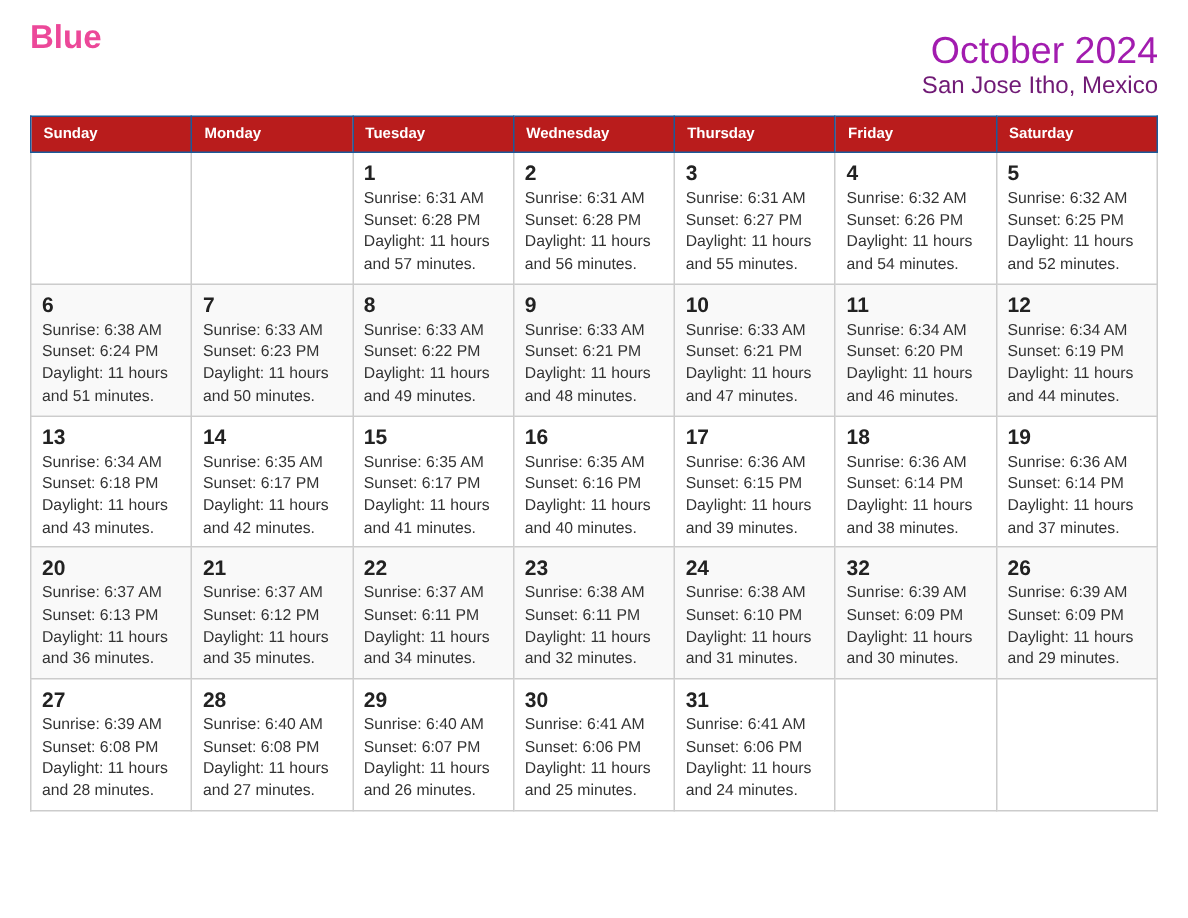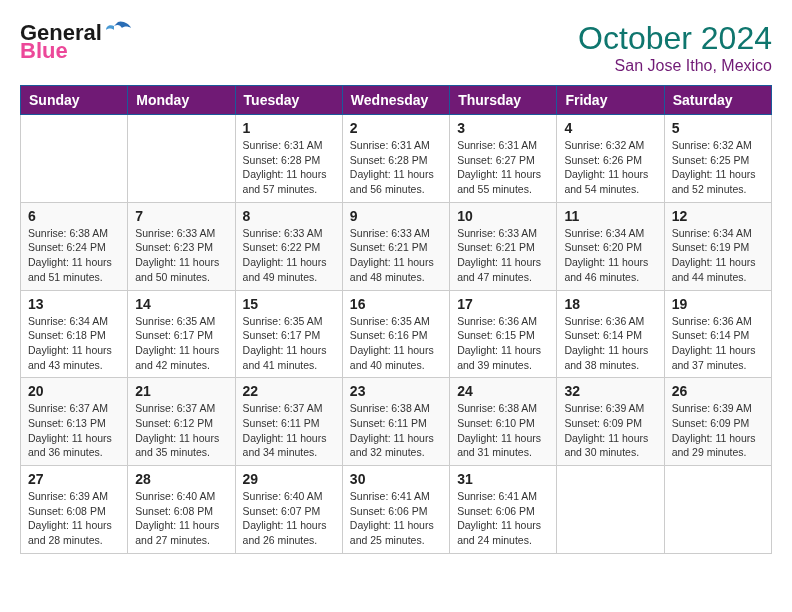--- a/index.html
+++ b/index.html
@@ -28,39 +28,39 @@
     }
     .logo-blue {
       font-size: 22px;
       font-weight: bold;
       color: #ec4899;
     }
     .title-section {
       text-align: right;
     }
     .month-title {
-      font-size: 32px;
-      color: #0f766e;
+      font-size: 25px;
+      color: #a21caf;
       font-weight: normal;
     }
     .subtitle {
       font-size: 16px;
       color: #701a75;
     }
     .calendar {
       width: 100%;
       border-collapse: collapse;
       border: 1px solid #ccc;
     }
     .calendar th {
-      background-color: #701a75;
+      background-color: #b91c1c;
       color: white;
       text-align: left;
       padding: 6px 8px;
-      font-size: 14px;
+      font-size: 10px;
       border: 1px solid #1a5a9a;
     }
     .calendar td {
       border: 1px solid #ccc;
       vertical-align: top;
       padding: 5px 7px;
       width: 107px;
       min-height: 80px;
       background: #fff;
     }
@@ -81,27 +81,20 @@
     }
     .empty-cell {
       background: #fff !important;
     }
   </style>
 </head>
 <body>
 
 <div class="header">
   <div class="logo">
-    <div style="display:flex; align-items:center;">
-      <span class="logo-general">General</span>
-      <svg width="28" height="22" viewBox="0 0 28 22" style="margin-left:2px; margin-bottom:4px;">
-        <path d="M14 2 C18 0, 26 4, 27 8 C24 6, 20 6, 18 8 C16 5, 14 4, 10 6 Z" fill="#2a6db5"></path>
-        <path d="M10 6 C6 4, 2 6, 2 10 C4 8, 8 8, 10 10 Z" fill="#4a9ad4"></path>
-      </svg>
-    </div>
     <span class="logo-blue" style="margin-top:-8px;">Blue</span>
   </div>
   <div class="title-section">
     <div class="month-title">October 2024</div>
     <div class="subtitle">San Jose Itho, Mexico</div>
   </div>
 </div>
 
 <table class="calendar">
   <thead>

